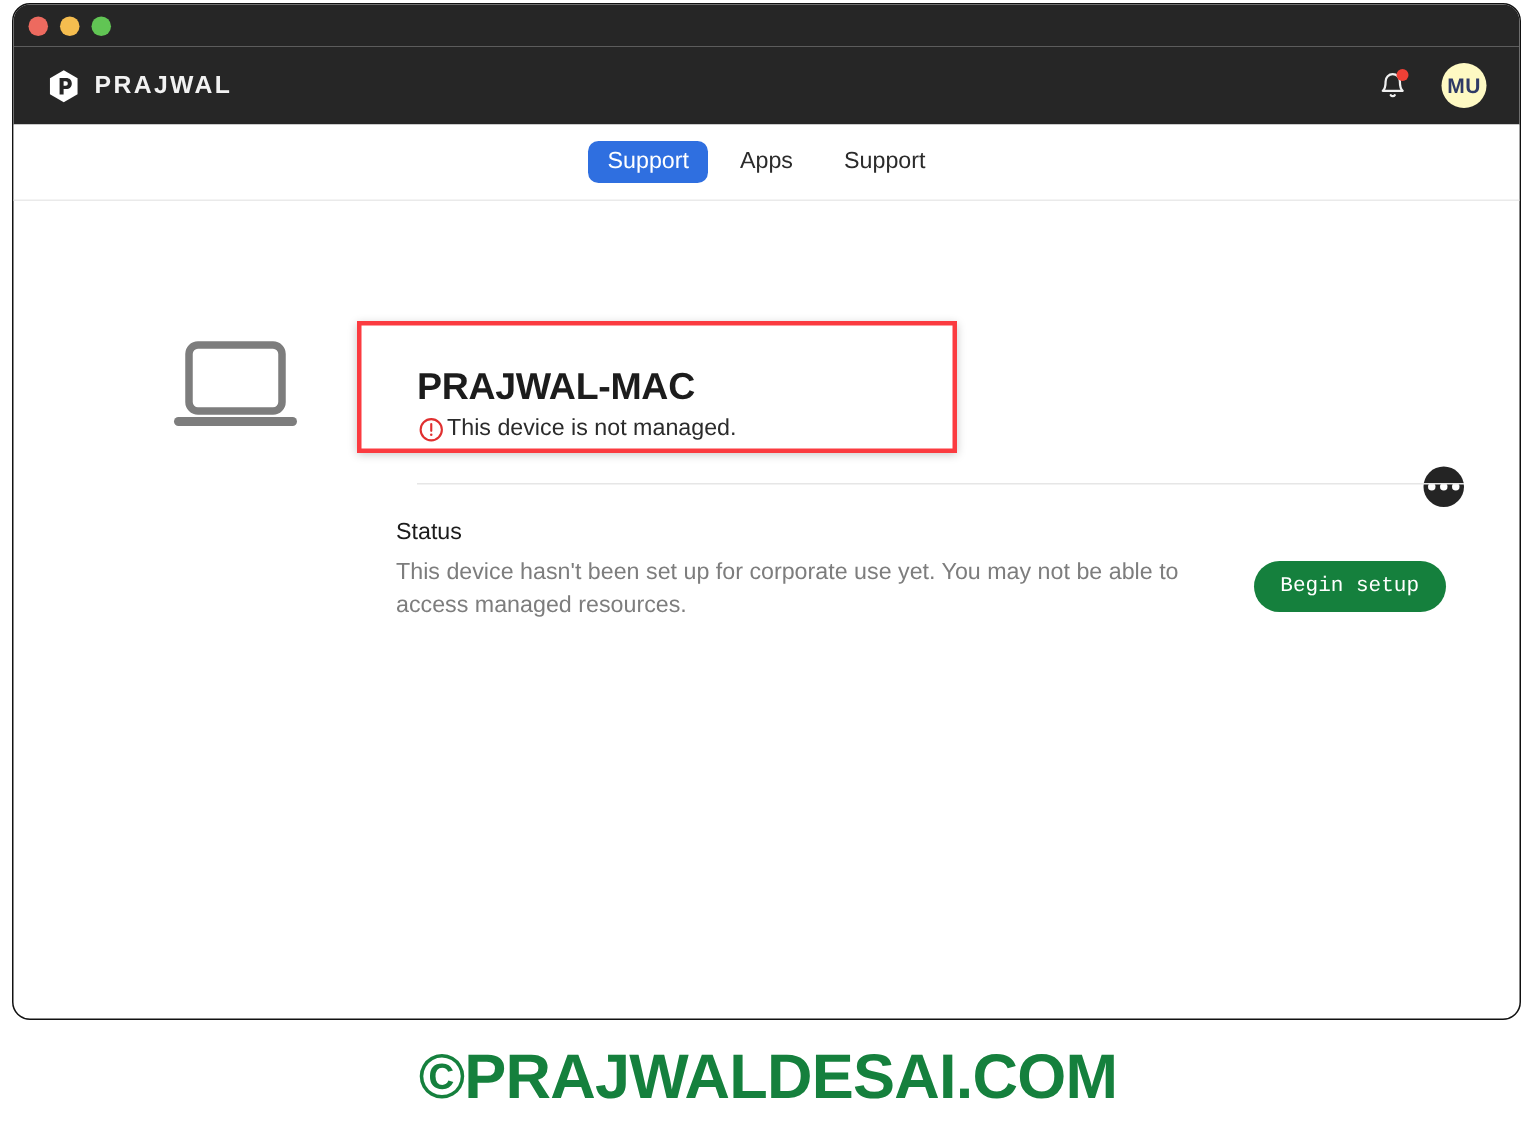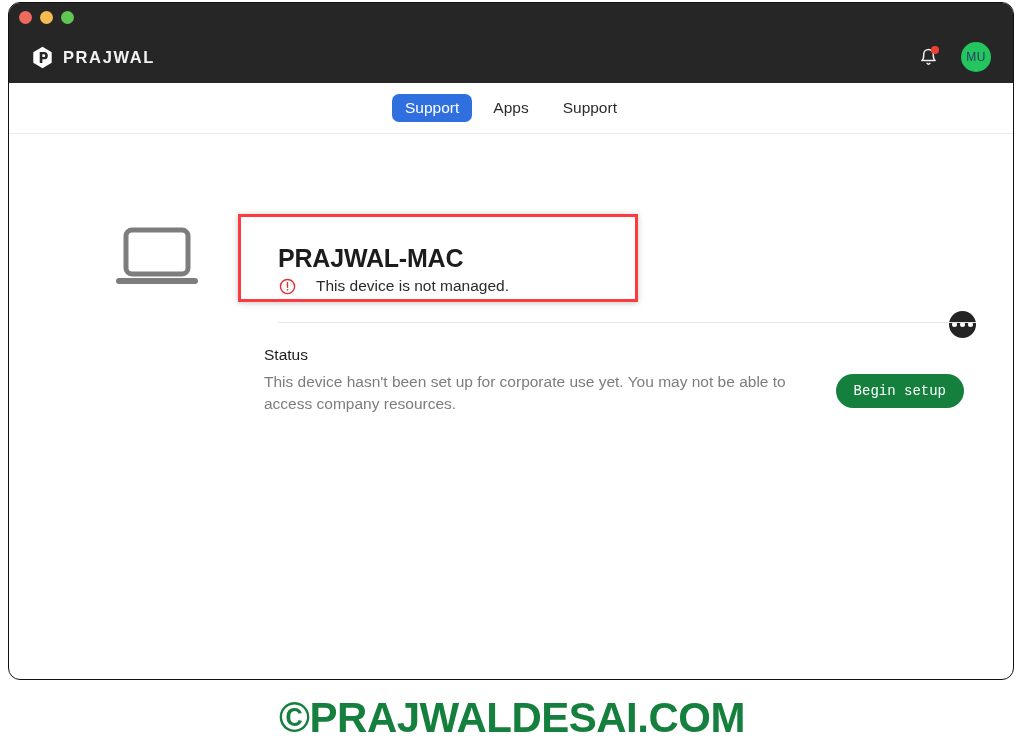--- a/index.html
+++ b/index.html
@@ -95,24 +95,24 @@
     right: 0px;
     width: 8px;
     height: 8px;
     border-radius: 50%;
     background: #ef4036;
   }
   .avatar {
     width: 30px;
     height: 30px;
     border-radius: 50%;
-    background: #22c55e;
+    background: #fef9c3;
     color: #2f3a66;
-    font-size: 12px;
-    font-weight: normal;
+    font-size: 14px;
+    font-weight: bold;
     display: flex;
     align-items: center;
     justify-content: center;
     letter-spacing: 0.3px;
   }
 
   
   .navbar {
     height: 50px;
     background: #ffffff;
@@ -168,21 +168,21 @@
     color: #1c1c1c;
     letter-spacing: -0.2px;
     margin-top: 12px;
   }
   .device-sub {
     position: absolute;
     left: 270px;
     top: 143px;
     display: flex;
     align-items: center;
-    gap: 20px;
+    gap: 2px;
   }
   .device-sub-text {
     font-size: 15.5px;
     color: #2b2b2b;
   }
 
   .kebab {
     position: absolute;
     left: 940px;
     top: 177px;
@@ -325,20 +325,20 @@
     <div class="kebab">
       <span></span>
       <span></span>
       <span></span>
     </div>
 
     <div class="divider"></div>
 
     <div class="status-section">
       <div class="status-label">Status</div>
-      <div class="status-desc">This device hasn't been set up for corporate use yet. You may not be able to access company resources.</div>
+      <div class="status-desc">This device hasn't been set up for corporate use yet. You may not be able to access managed resources.</div>
       <button class="begin-setup-btn">Begin setup</button>
     </div>
 
   </div>
 </div>
 
 <div class="watermark">©PRAJWALDESAI.COM</div>
 
 </body></html>

